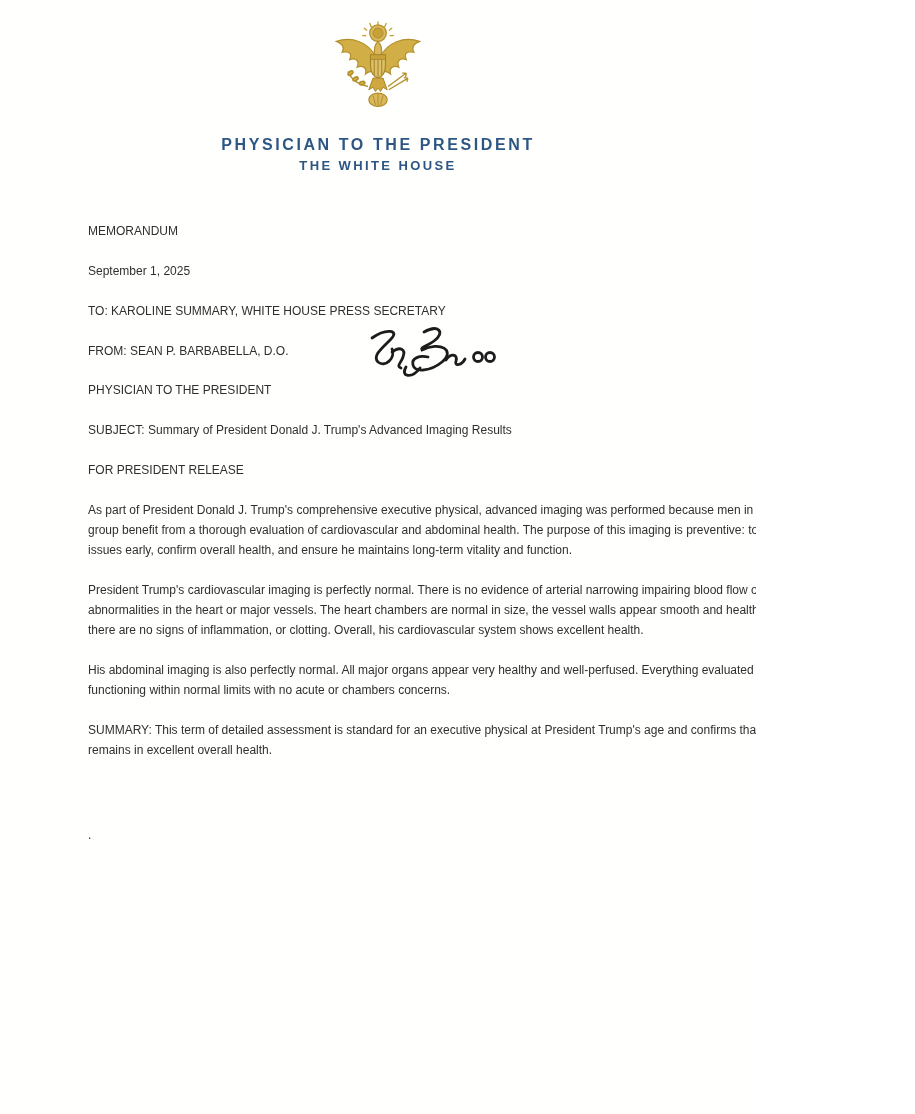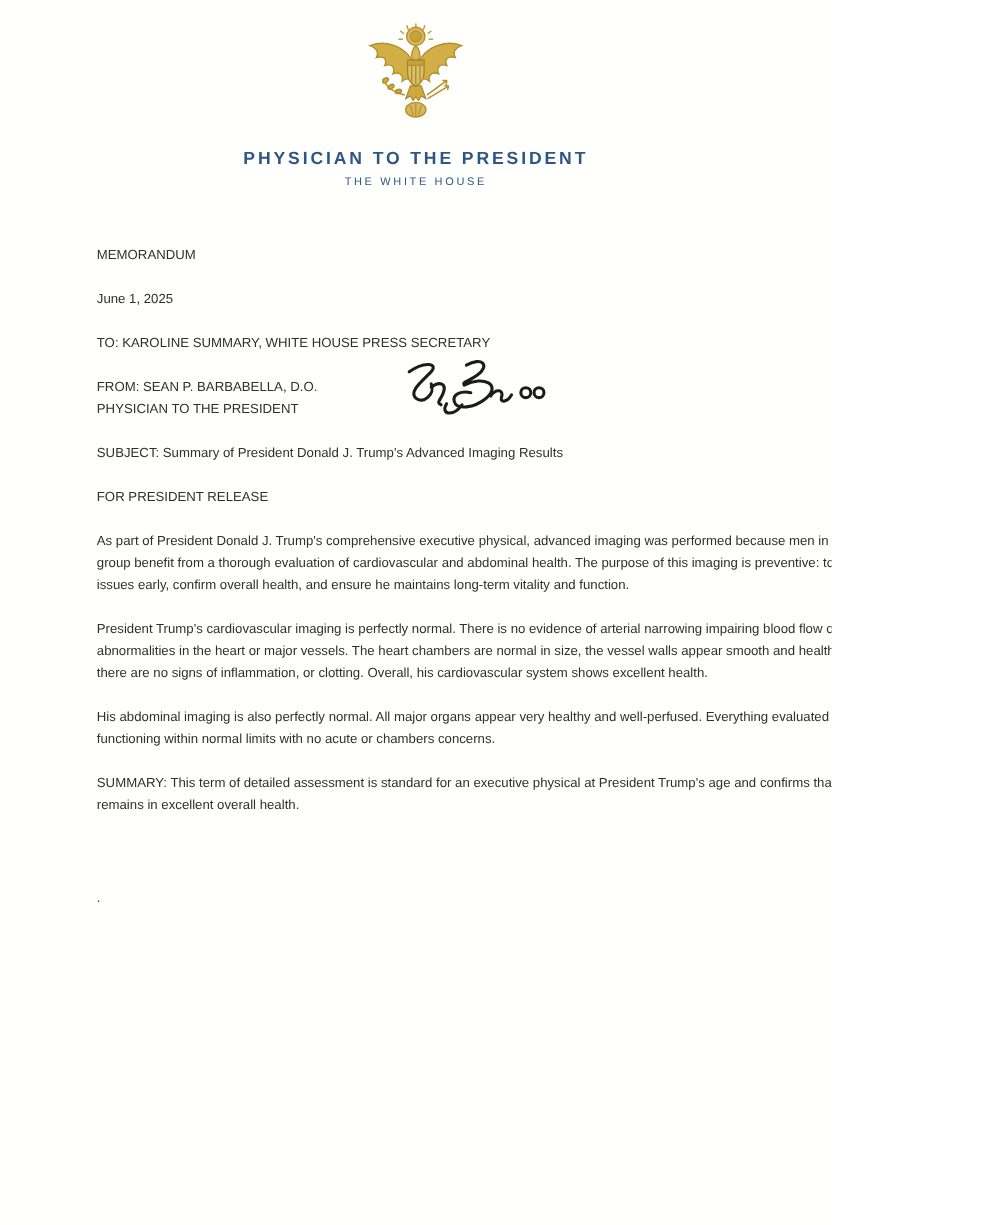--- a/index.html
+++ b/index.html
@@ -17,36 +17,36 @@
   .lh-title {
     margin-top: 21px;
     font-size: 16px;
     font-weight: bold;
     letter-spacing: 2.6px;
     color: #2e5684;
     line-height: 19px;
   }
   .lh-subtitle {
     margin-top: 4px;
-    font-size: 10px;
-    font-weight: normal;
+    font-size: 13px;
+    font-weight: bold;
     letter-spacing: 2.4px;
     color: #2e5684;
     line-height: 16px;
   }
   .content {
     margin: 0 100px 0 88px;
     width: 714px;
     font-size: 12px;
     line-height: 20px;
   }
   .content p, .content .block { margin: 0 0 20px; }
   .memo-label { margin-top: 47px !important; }
   .from-block { position: relative; }
-  .from-block .line { line-height: 20px; }
+  .from-block .line { line-height: 20px; margin-top: 19px; }
   .signature {
     position: absolute;
     left: 270px;
     top: -17px;
     width: 145px;
     height: 55px;
   }
   .trailing { margin-top: 65px !important; }
 </style>
 </head>
@@ -104,21 +104,21 @@
         <line x1="54" y1="93" x2="57" y2="104"></line>
         <line x1="66" y1="93" x2="63" y2="104"></line>
       </g>
     </svg>
     <div class="lh-title">PHYSICIAN TO THE PRESIDENT</div>
     <div class="lh-subtitle">THE WHITE HOUSE</div>
   </div>
 
   <div class="content">
     <p class="memo-label">MEMORANDUM</p>
-    <p>June 1, 2025</p>
+    <p>September 1, 2025</p>
     <p>TO: KAROLINE SUMMARY, WHITE HOUSE PRESS SECRETARY</p>
 
     <div class="block from-block">
       <div class="line">FROM: SEAN P. BARBABELLA, D.O.</div>
       <div class="line">PHYSICIAN TO THE PRESIDENT</div>
       <svg class="signature" viewBox="0 0 145 55" xmlns="http://www.w3.org/2000/svg" fill="none" stroke="#1c1c1c" stroke-width="2.8" stroke-linecap="round">
 
         <path d="M14,14 C28,4 42,6 33,15 C24,24 14,32 20,38 C27,44 38,34 34,25"></path>
         <path d="M34,28 C42,22 48,25 45,33 C43,39 38,42 43,44"></path>
 

